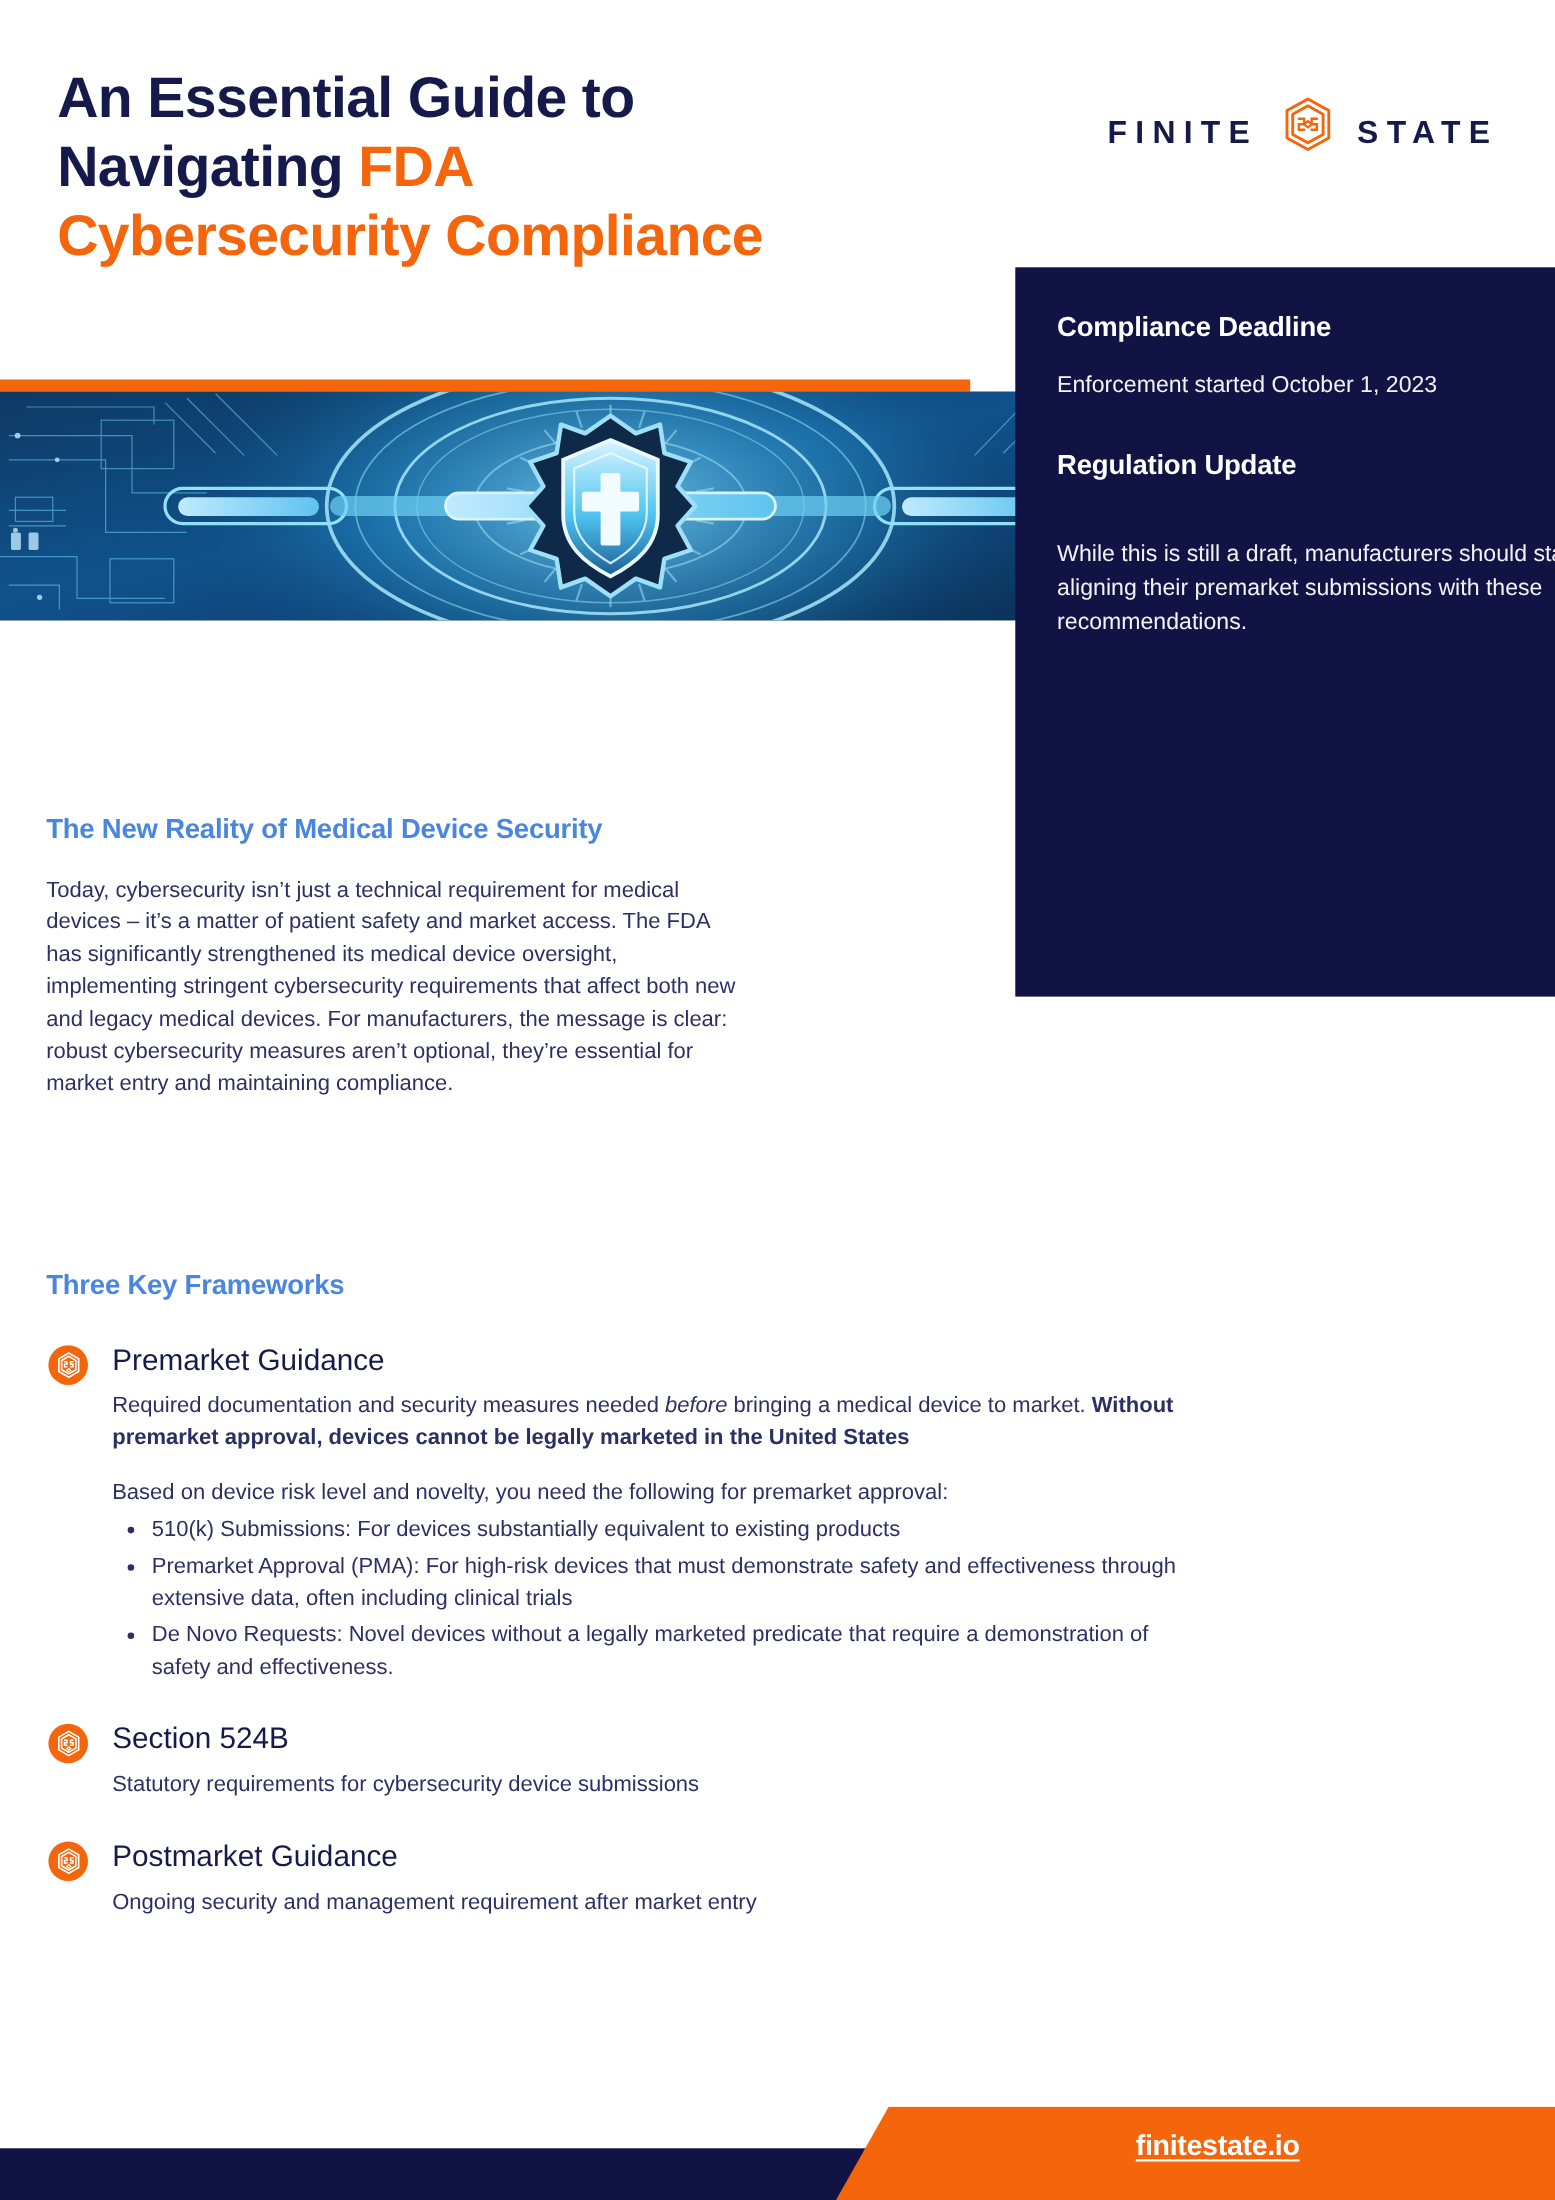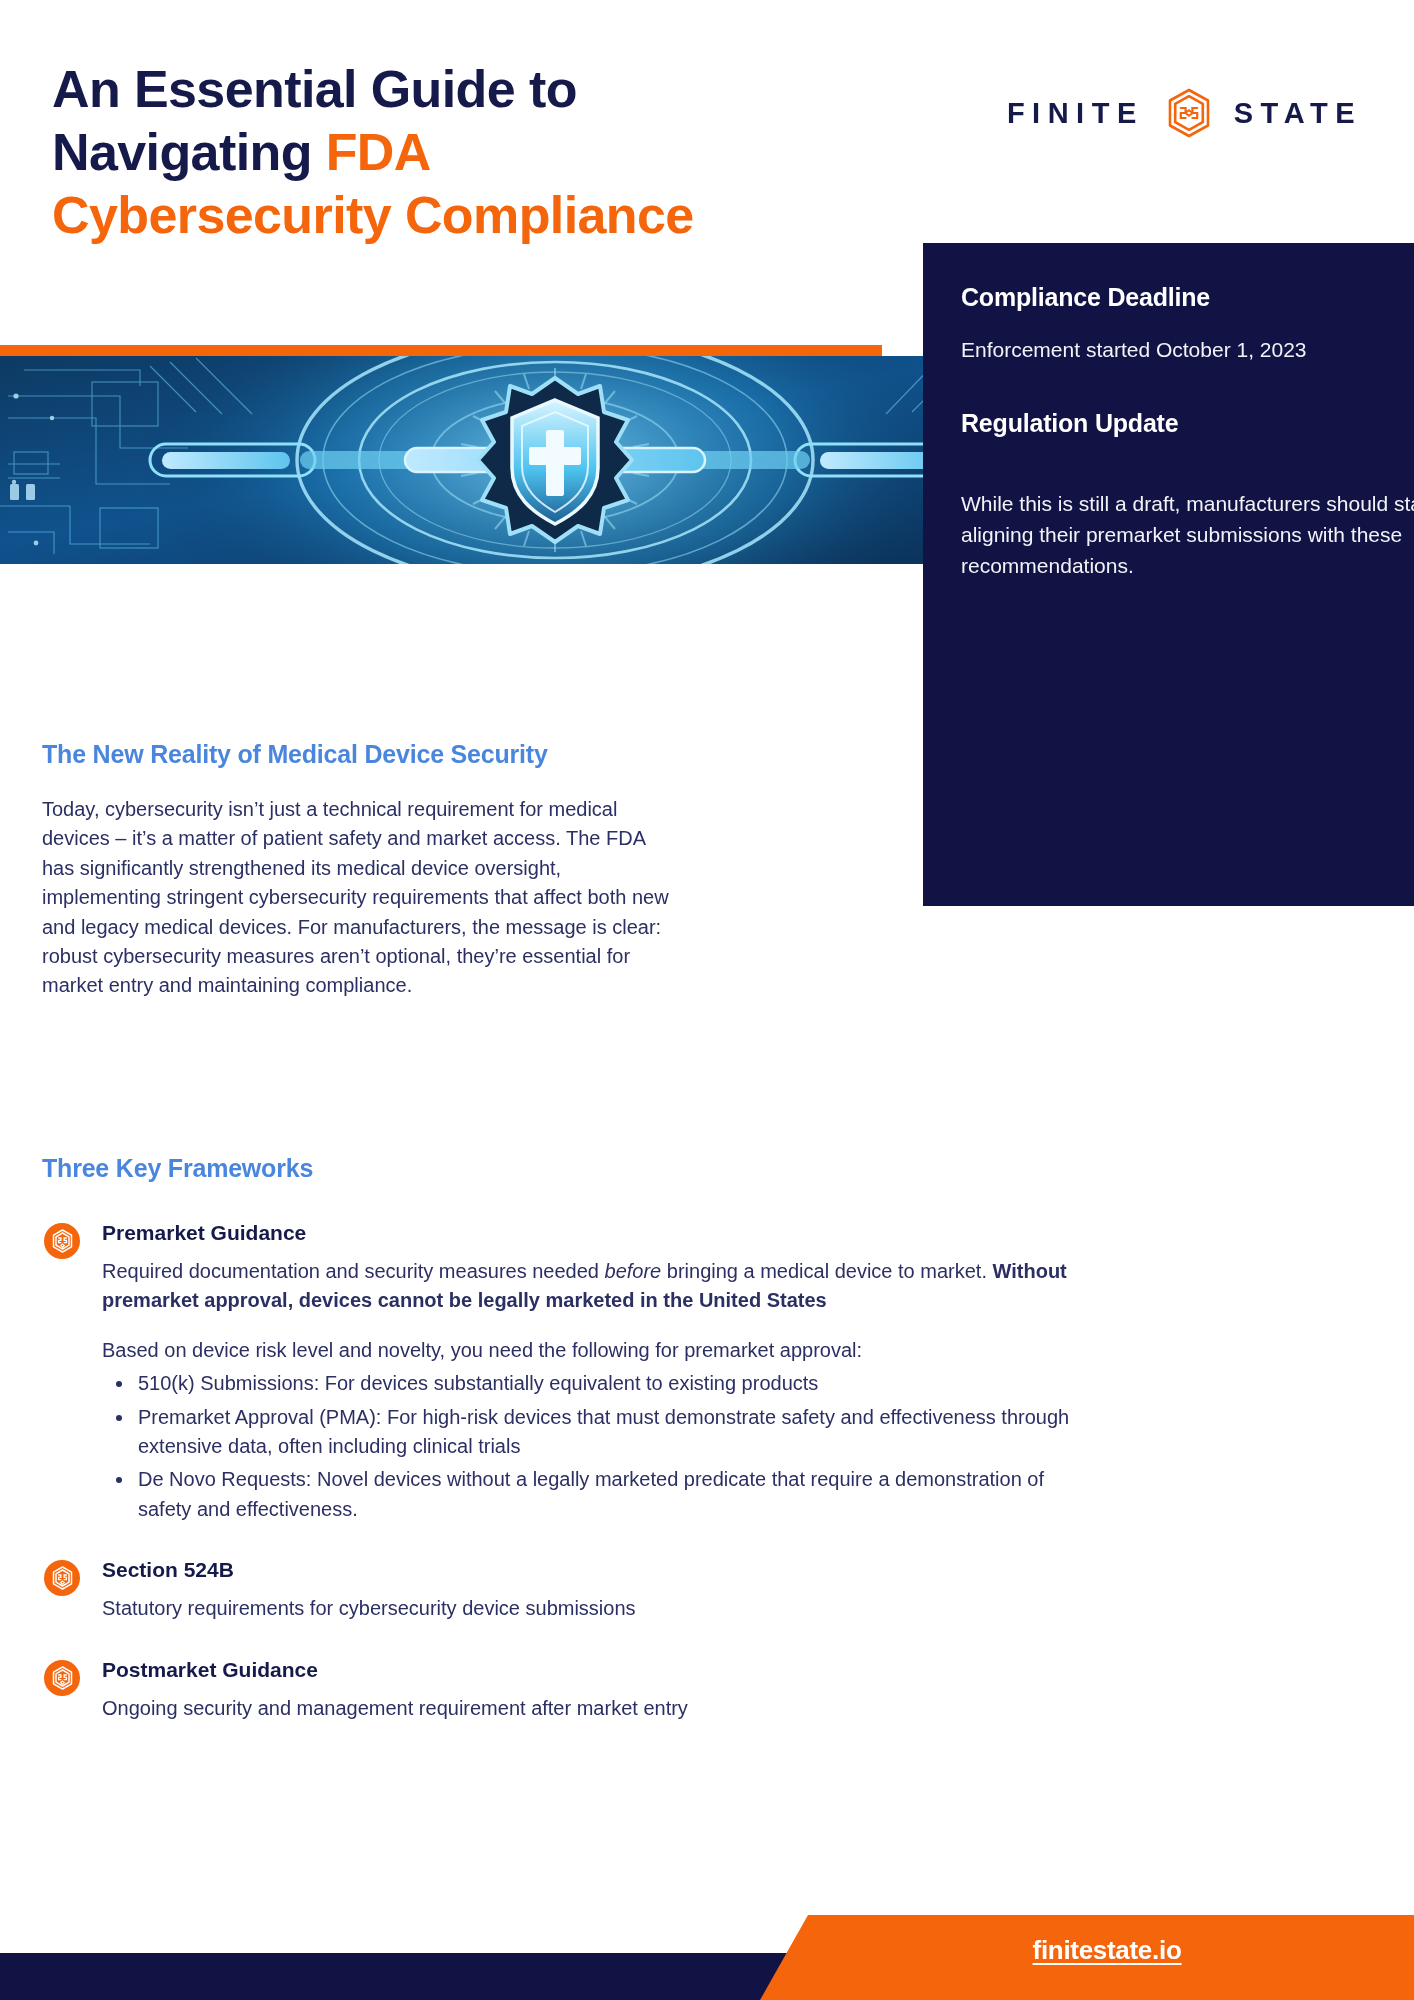--- a/index.html
+++ b/index.html
@@ -35,21 +35,21 @@
     color: #151a4a;
     white-space: nowrap;
   }
   .title-accent { color: #f4650c; }
 
   #logo {
     position: absolute;
     right: 52px;
     top: 88px;
     display: flex;
-    align-items: center;
+    align-items: flex-end;
     gap: 22px;
   }
   .logo-word {
     font-size: 29px;
     font-weight: 700;
     letter-spacing: 7.5px;
     color: #151a4a;
   }
   .logo-mark { width: 46px; height: 50px; display: block; }
 
@@ -135,22 +135,22 @@
     width: 36px; height: 36px;
     border-radius: 50%;
     background: #f4650c;
     display: flex;
     align-items: center;
     justify-content: center;
   }
   .fw-icon svg { width: 21px; height: 24px; display: block; }
   .fw-title {
     color: #151a4a;
-    font-size: 21px;
-    font-weight: 700;
+    font-size: 27px;
+    font-weight: 400;
     margin-bottom: 12px;
   }
   .fw-desc {
     color: #2b2f63;
     font-size: 20px;
     line-height: 1.47;
   }
   .fw-desc .em { font-style: italic; }
   .fw-desc .strong { font-weight: 700; }
   .fw-sub { margin-top: 20px; }

